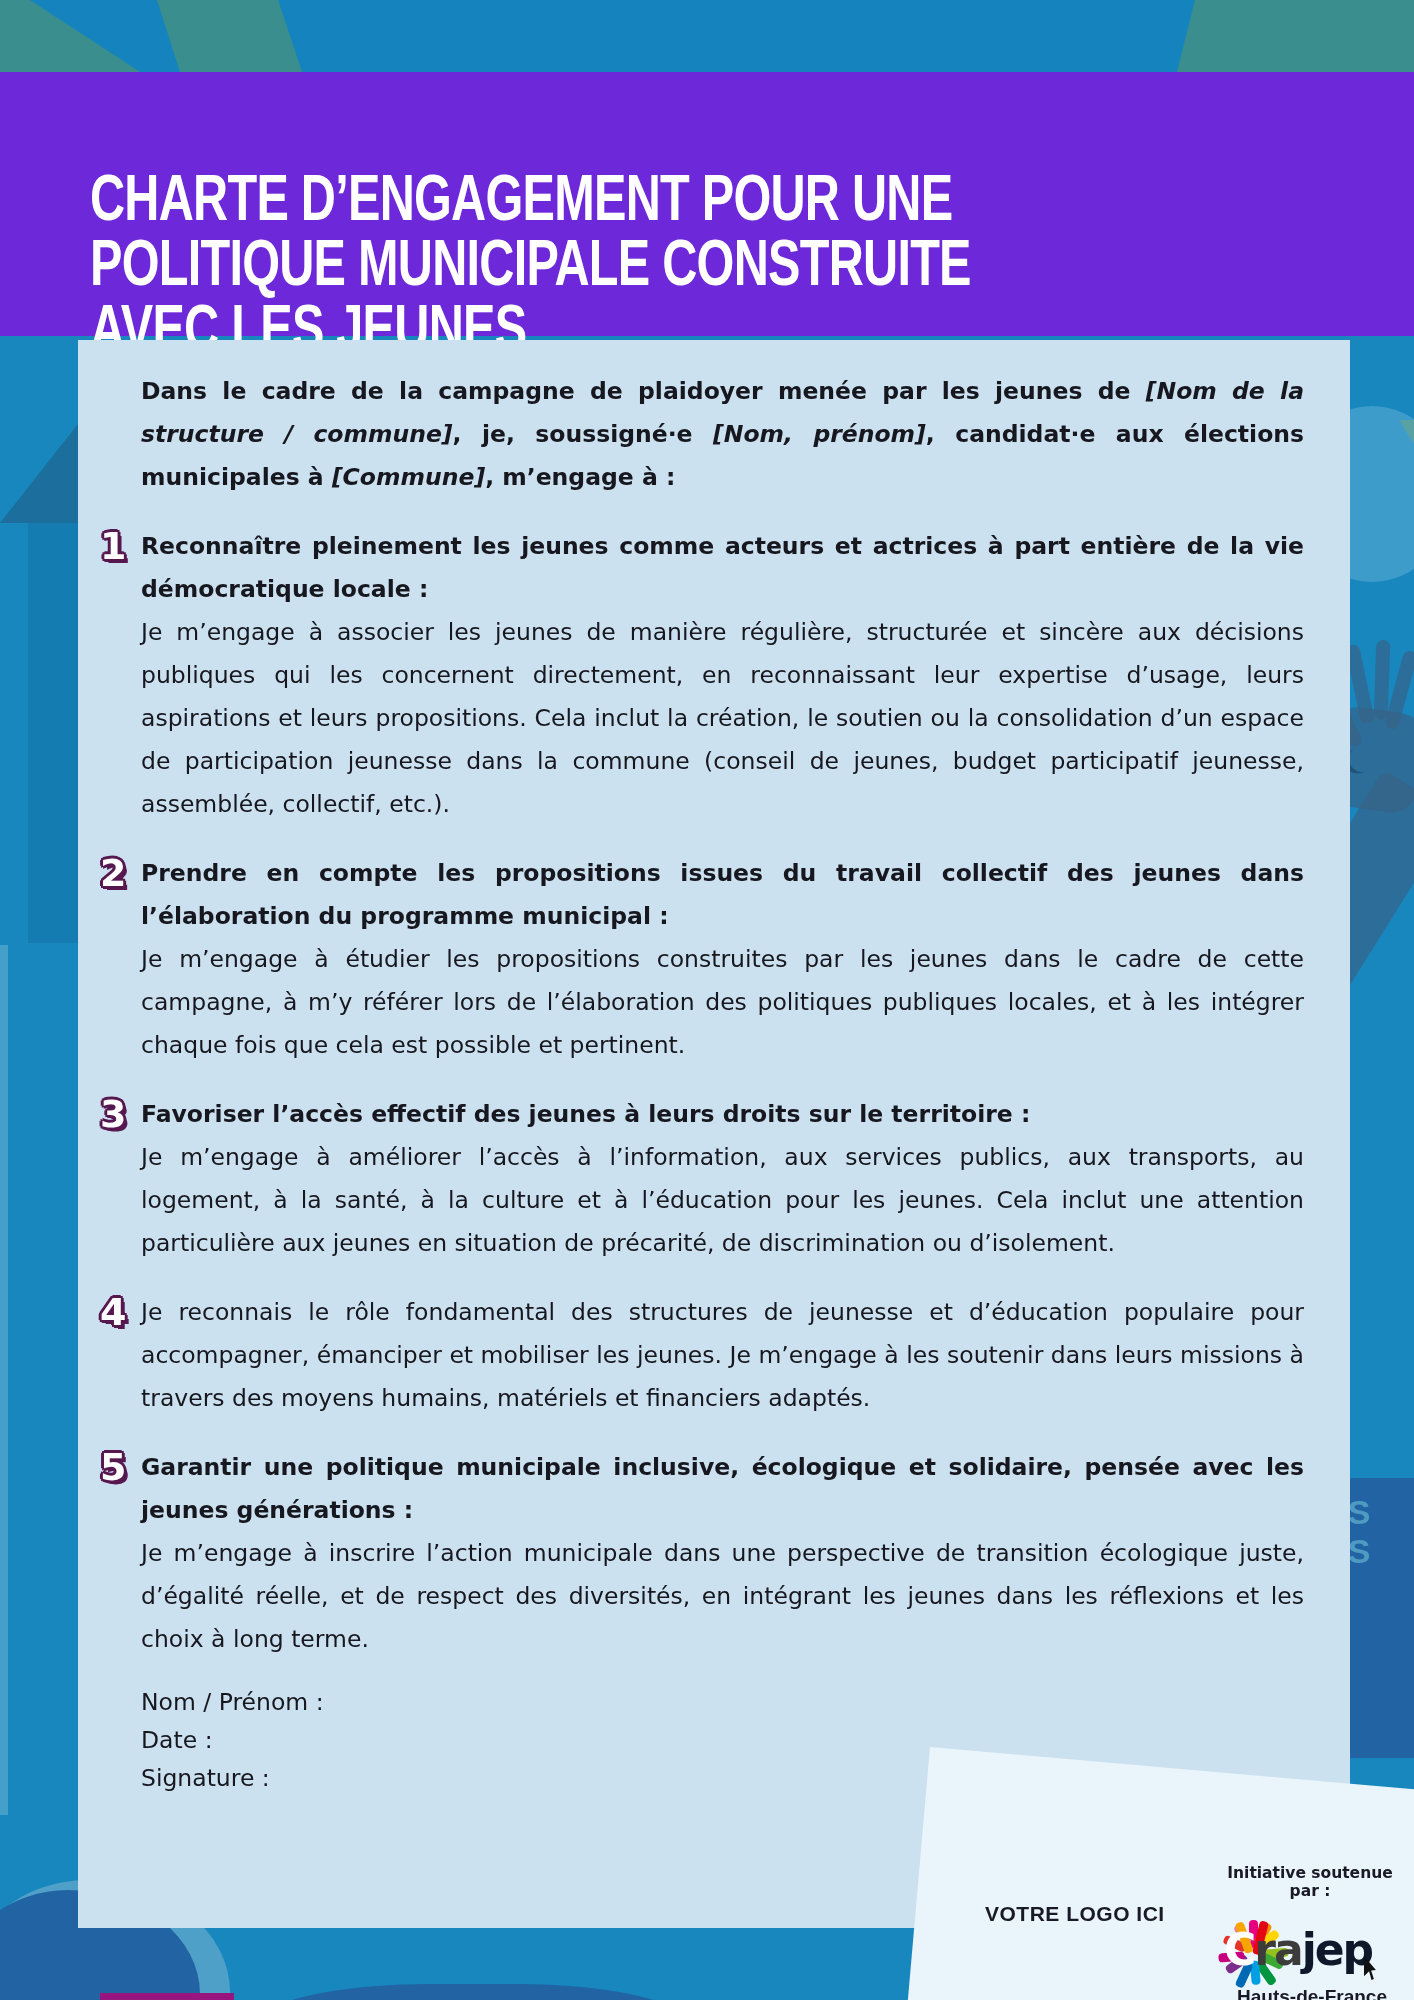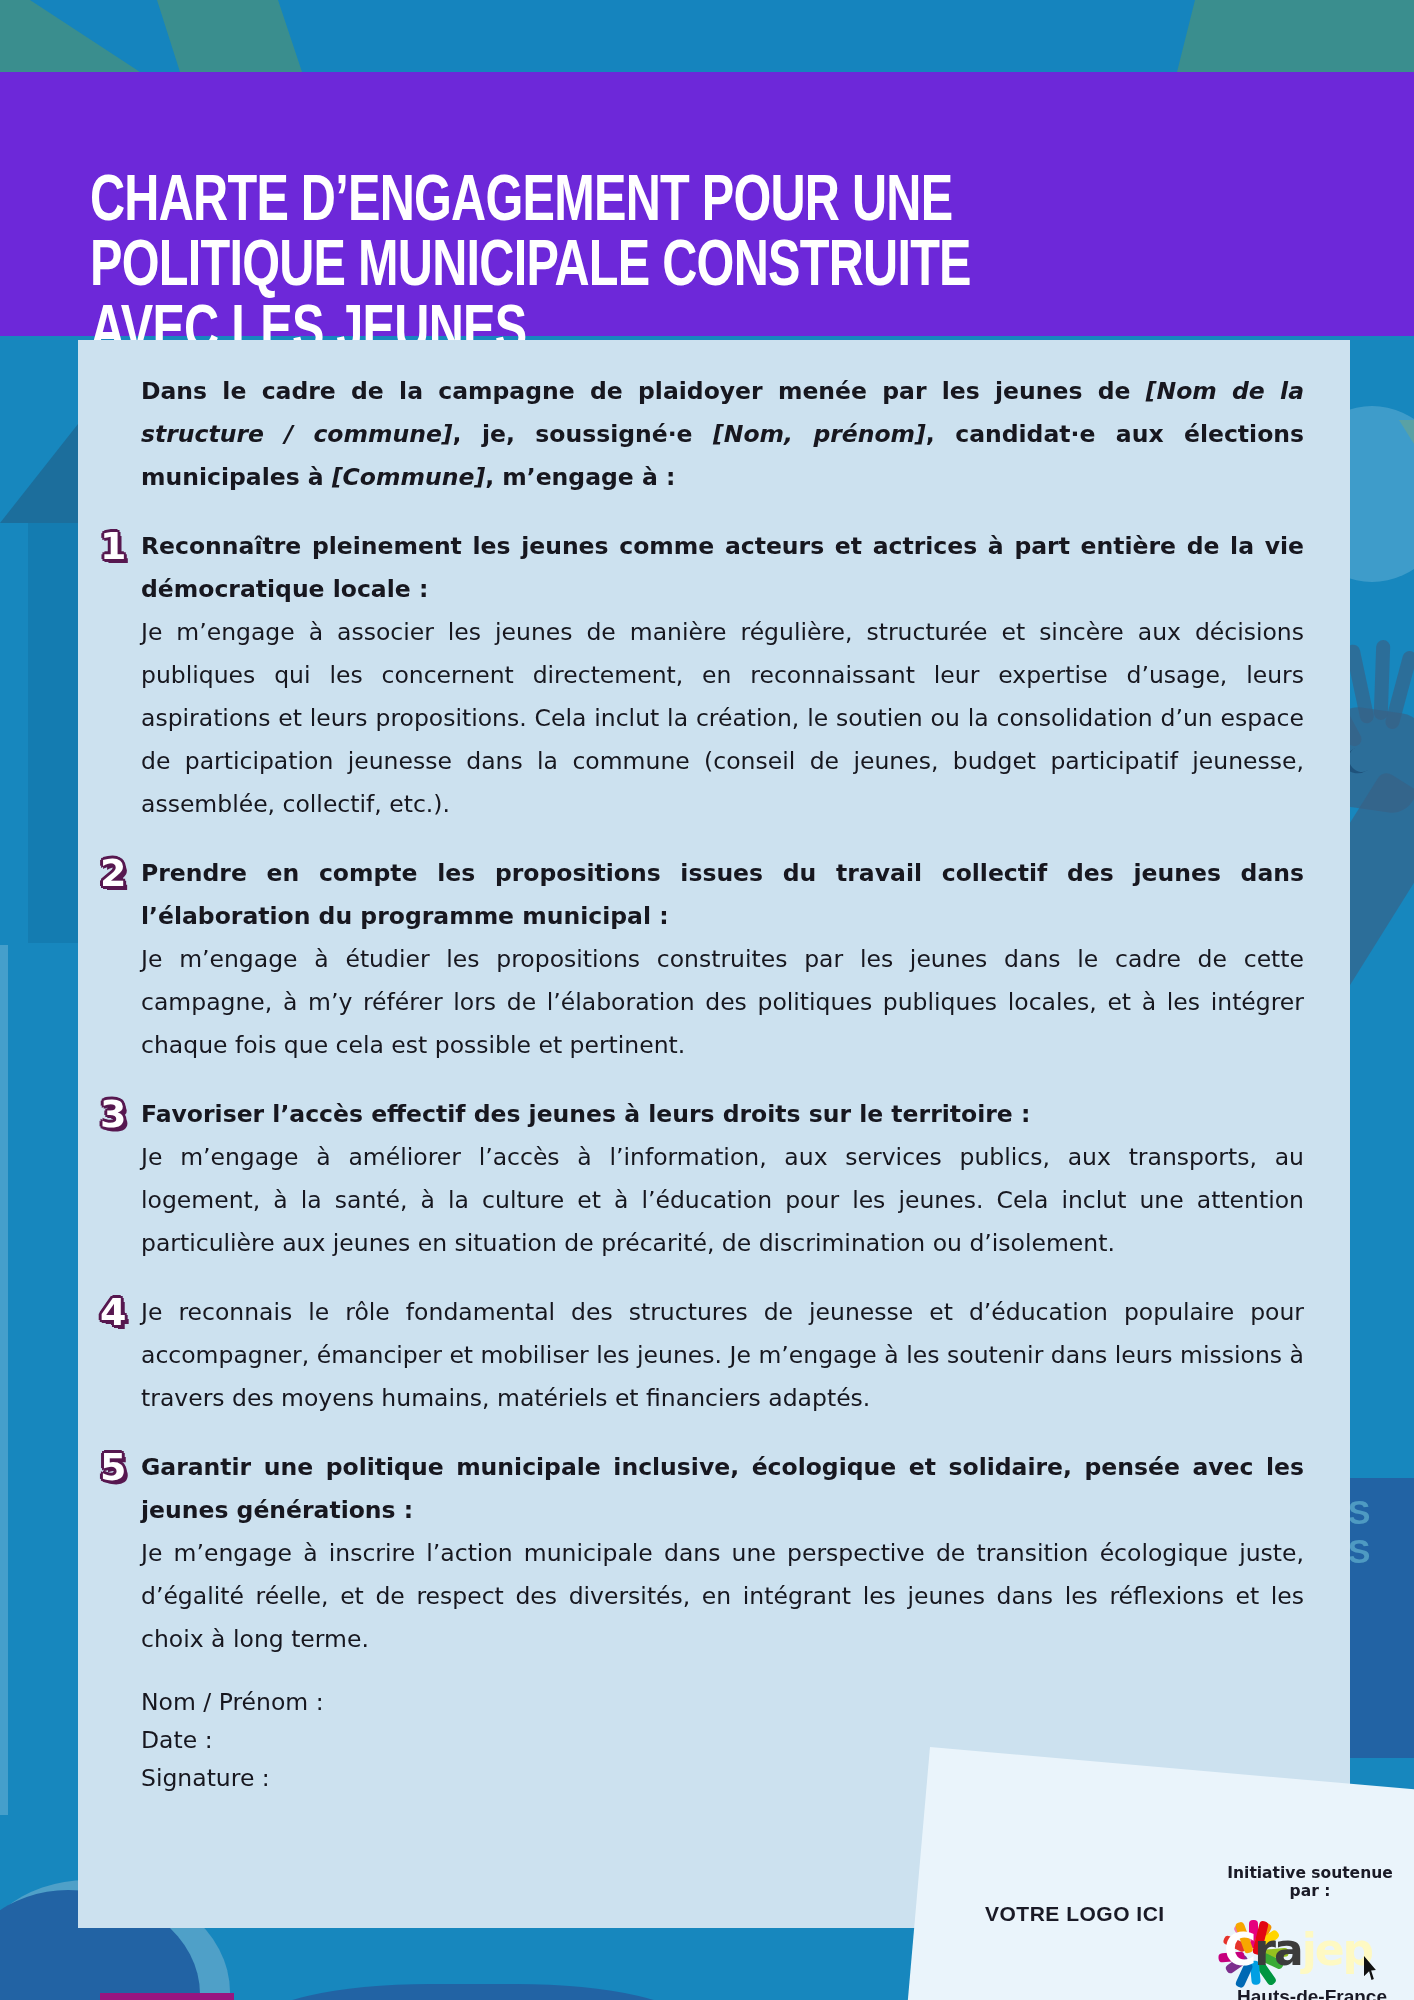--- a/index.html
+++ b/index.html
@@ -81,21 +81,21 @@
   .hdf{left:1212px;top:1986px;width:200px;text-align:center;font-size:19px;font-weight:bold;
        font-family:"Liberation Sans",sans-serif;}
 
   
   .burst{position:absolute;left:1212px;top:1906px;width:90px;height:92px;z-index:4;}
   .ray{position:absolute;left:37px;top:14px;width:9px;height:28px;border-radius:4px;transform-origin:50% 135%;}
   .crajep{position:absolute;left:1224px;top:1922px;z-index:5;font-size:44px;font-weight:bold;
           letter-spacing:-2px;font-family:"DejaVu Sans",sans-serif;line-height:56px;}
   .crajep .c{color:#FFFFFF;}
   .crajep .ra{color:#3C3C3B;}
-  .crajep .jep{color:#fef9c3;}
+  .crajep .jep{color:#0f172a;}
   .cursor{position:absolute;left:1364px;top:1956px;width:17px;height:24px;background:#111111;z-index:6;
           clip-path:polygon(0 0,70% 58%,42% 60%,58% 96%,44% 100%,30% 64%,0 84%);}
 </style>
 </head>
 <body>
 
 <div id="page">
 
   <div class="topstrip">
     <div class="teal teal1"></div>

